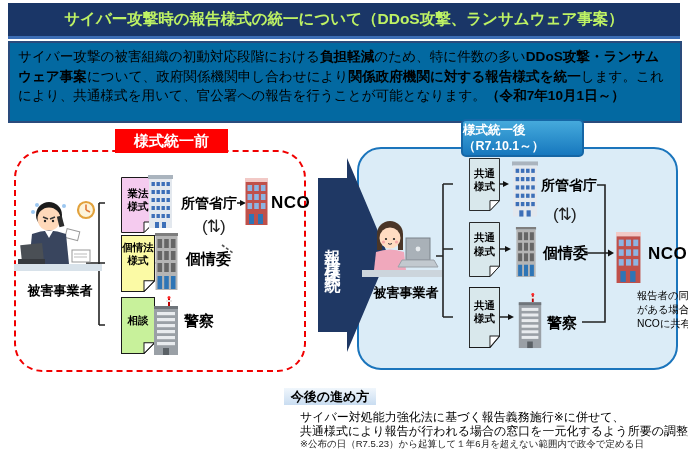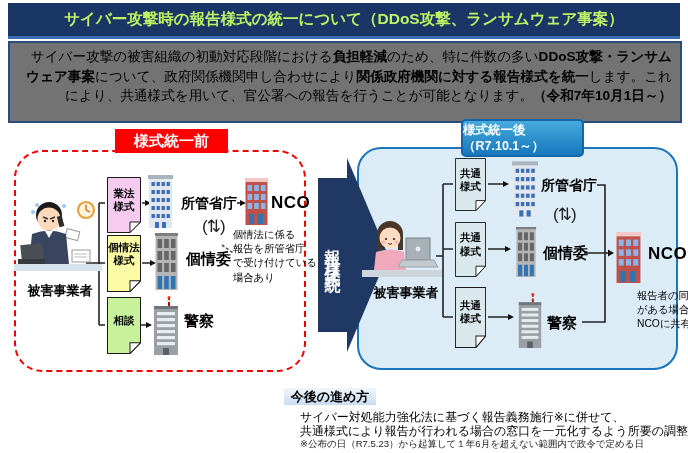--- a/index.html
+++ b/index.html
@@ -5,40 +5,40 @@
   html,body{margin:0;padding:0;background:#fff;}
   body{font-family:"Liberation Sans","DejaVu Sans",sans-serif;color:#000;}
   .page{position:relative;width:688px;height:453px;background:#fff;overflow:hidden;}
   .abs{position:absolute;}
 
   
   .hdr{left:8px;top:3px;width:672px;height:33px;background:#1a3667;border-bottom:3px solid #3d6eb5;
        color:#bef264;font-weight:bold;font-size:15.5px;display:flex;align-items:center;justify-content:center;z-index:5;}
 
   
-  .intro{left:8px;top:41px;width:654px;height:70px;border:2px solid #2a4b7c;background:#737373;
-         padding:4px 8px;font-size:13.6px;line-height:19.5px;z-index:5;text-align:right;}
+  .intro{left:8px;top:41px;width:654px;height:70px;border:2px solid #2a4b7c;background:#0369a1;
+         padding:4px 8px;font-size:13.6px;line-height:19.5px;z-index:5;}
   .intro b{font-weight:bold;}
 
   
   .beforeBox{left:14px;top:150px;width:288px;height:218px;border:2px dashed #f00000;border-radius:28px;z-index:1;}
   .beforeLabel{left:115px;top:129px;width:113px;height:24px;background:#fe0000;color:#fff;font-weight:bold;
                font-size:15px;display:flex;align-items:center;justify-content:center;z-index:6;}
   .afterBox{left:357px;top:147px;width:317px;height:219px;background:#dbecf7;border:2px solid #1b75bc;border-radius:24px;z-index:1;}
   .afterLabel{left:461px;top:119px;width:119px;height:34px;background:linear-gradient(#45aadc,#1778be);
               border:2px solid #1566a5;border-radius:5px;color:#fff;font-weight:bold;font-size:12.5px;
               line-height:1.3;display:flex;flex-direction:column;justify-content:center;z-index:6;}
 
   
   .bannerText{left:316px;top:186px;width:32px;height:142px;writing-mode:vertical-rl;text-orientation:upright;
               color:#fff;font-weight:bold;font-size:16px;letter-spacing:7px;z-index:4;
               display:flex;align-items:center;justify-content:center;}
 
   
-  .doc{z-index:3;}
+  .doc{z-index:3;margin-left:14px;}
   .doc .doc-label{position:absolute;left:0;top:0;width:100%;height:82%;display:flex;align-items:center;justify-content:center;
         text-align:center;font-weight:bold;font-size:10.5px;line-height:1.25;white-space:pre-line;}
 
   .dest{z-index:4;font-weight:bold;white-space:nowrap;}
   .nco-label{z-index:4;font-weight:bold;font-size:17px;letter-spacing:0.5px;}
   .note{z-index:4;font-size:10.3px;line-height:1.38;white-space:pre-line;}
   .updown{z-index:4;font-size:17px;color:#222;letter-spacing:-1px;}
   .actor{z-index:4;font-weight:bold;font-size:13px;text-align:center;}
 
   .bld{z-index:3;}
@@ -240,24 +240,20 @@
         <rect x="4" y="36" width="5" height="10"></rect>
         <rect x="13" y="36" width="5" height="10"></rect>
       </g>
   </svg>
 
   <div class="abs dest" style="left:181px;top:195px;font-size:14px;">所管省庁</div>
   <div class="abs dest" style="left:186px;top:250px;font-size:15px;">個情委</div>
   <div class="abs dest" style="left:184px;top:312px;font-size:15px;">警察</div>
   <div class="abs nco-label" style="left:271px;top:193px;">NCO</div>
   <div class="abs updown" style="left:202px;top:216px;">(⇅)</div>
-  <div class="abs note" style="left:233px;top:228px;width:84px;">個情法に係る
-報告を所管省庁
-で受け付けている
-場合あり</div>
 
   <svg class="abs person" style="left:360px;top:212px;" width="84" height="74" viewBox="0 0 84 74">
     <rect x="2" y="58" width="80" height="7" fill="#ccd5dc"></rect>
     <circle cx="30" cy="22" r="13" fill="#4a3628"></circle>
     <rect x="17" y="22" width="5" height="16" fill="#4a3628"></rect>
       <rect x="38" y="22" width="5" height="16" fill="#4a3628"></rect>
     <circle cx="30" cy="26" r="10.5" fill="#ffdcc2"></circle>
     <circle cx="26" cy="27" r="1.1" fill="#222"></circle>
       <circle cx="34" cy="27" r="1.1" fill="#222"></circle>
     <circle cx="23.5" cy="30" r="1.6" fill="#f6a8a8"></circle>

